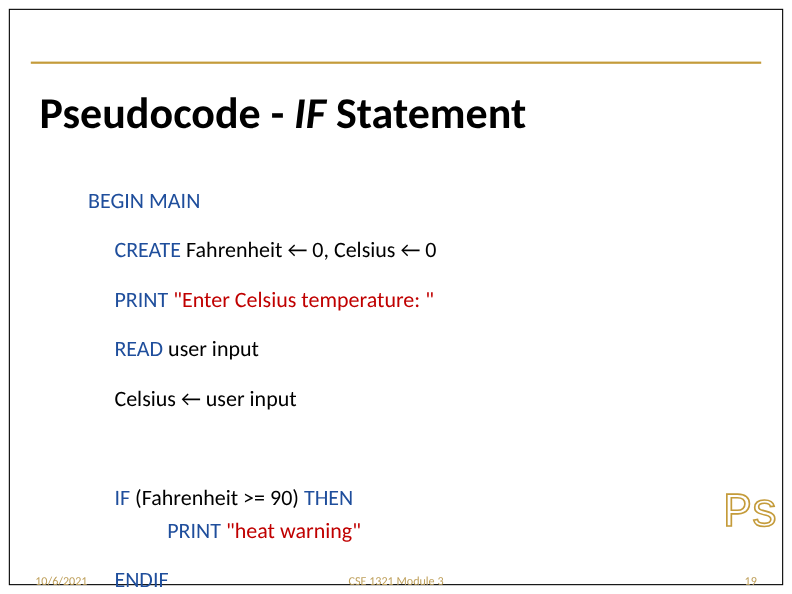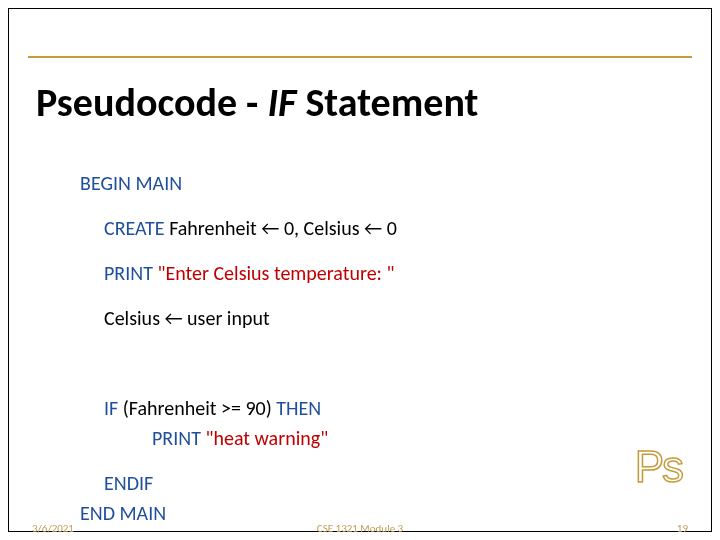--- a/index.html
+++ b/index.html
@@ -7,47 +7,48 @@
 .outer-frame { position: absolute; top: 8px; left: 8px; right: 8px; bottom: 8px; border: 1px solid #000; }
 .top-rule { position: absolute; top: 56px; left: 28px; right: 28px; height: 2px; background: #c49b3a; }
 .title { position: absolute; top: 78px; left: 36px; font-size: 40px; font-weight: 600; color: #000; }
 .title .italic { font-style: italic; }
 .content { position: absolute; top: 168px; left: 80px; font-size: 20px; line-height: 1.5; color: #000; }
 .content .line { white-space: pre; }
 .indent1 { padding-left: 24px; margin-top: 15px; }
 .indent3 { padding-left: 72px; }
 .kw { color: #1f4e9c; }
 .red { color: #c00000; }
-.ps-badge { position: absolute; right: 38px; bottom: 48px; font-family: Liberation Sans, sans-serif; font-size: 44px; color: #fff; -webkit-text-stroke: 1.5px #c49b3a; letter-spacing: -2px; }
+.ps-badge { position: absolute; right: 14px; bottom: 48px; font-family: Liberation Mono, monospace; font-size: 44px; color: #fff; -webkit-text-stroke: 1.5px #c49b3a; letter-spacing: -2px; }
 .footer { position: absolute; bottom: 18px; left: 0; right: 0; font-size: 11px; color: #bfa05c; }
 .footer-left { position: absolute; left: 32px; }
 .footer-center { position: absolute; left: 50%; transform: translateX(-50%); }
 .footer-right { position: absolute; right: 32px; }
 </style>
 </head>
 <body>
 
 <div class="outer-frame"></div>
 <div class="top-rule"></div>
 
 <div class="title">
   <span>Pseudocode - </span><span class="italic">IF</span><span> Statement</span>
 </div>
 
 <div class="content" id="code-content">
     <div class="line "><span class="kw">BEGIN MAIN</span></div>
     <div class="line indent1"><span class="kw">CREATE </span><span>Fahrenheit ← 0, Celsius ← 0</span></div>
     <div class="line indent1"><span class="kw">PRINT </span><span class="red">"Enter Celsius temperature: "</span></div>
+    <div class="line indent1"><span class="kw">READ </span><span>user input</span></div>
     <div class="line indent1"><span>Celsius ← user input</span></div>
     <div class="line indent1"><span> </span></div>
     <div class="line indent1"><span class="kw">IF </span><span>(Fahrenheit &gt;= 90) </span><span class="kw">THEN</span></div>
     <div class="line indent3"><span class="kw">PRINT </span><span class="red">"heat warning"</span></div>
     <div class="line indent1"><span class="kw">ENDIF</span></div>
     <div class="line "><span class="kw">END MAIN</span></div>
   </div>
 
 <div class="ps-badge">Ps</div>
 
 <div class="footer">
-  <span class="footer-left">3/6/2021</span>
+  <span class="footer-left">10/6/2021</span>
   <span class="footer-center">CSE 1321 Module 3</span>
   <span class="footer-right">19</span>
 </div>
 
 </body></html>

